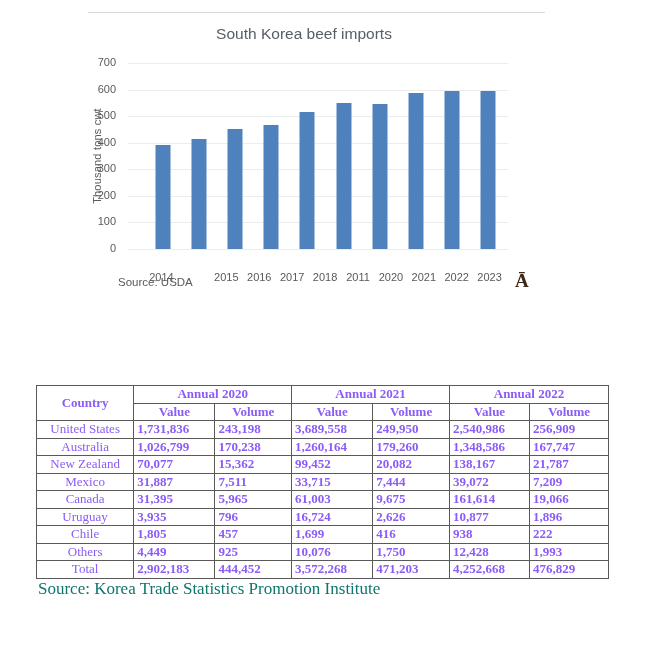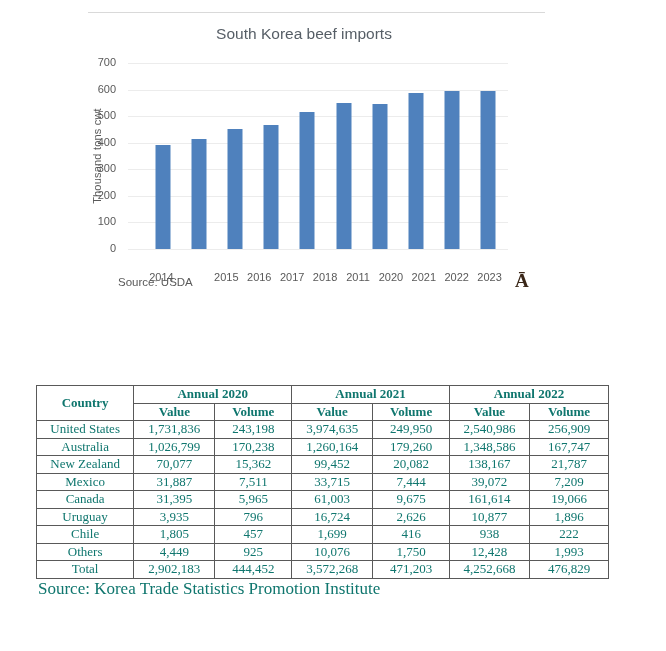--- a/index.html
+++ b/index.html
@@ -23,25 +23,25 @@
   .chart-source{position:absolute;left:118px;top:276px;font-size:11.5px;color:#595959;}
   .stray-glyph{position:absolute;left:515px;top:270px;font-size:19px;font-weight:bold;
                color:#3a2718;font-family:"Liberation Serif",serif;}
 
   
   .table-title{position:absolute;left:36px;top:350px;font-family:"Liberation Serif",serif;
                font-size:13.5px;color:#000;}
   .table-title b{font-weight:bold;}
   .table-wrap{position:absolute;left:36px;top:385px;width:573px;}
   table.data{width:100%;border-collapse:collapse;font-family:"Liberation Serif",serif;
-             font-size:13px;color:#0f766e;}
+             font-size:13px;color:#8b5cf6;}
   table.data th,table.data td{border:1px solid #595959;padding:1px 3px;line-height:1.12;}
   table.data th{font-weight:bold;text-align:center;}
   td.country{text-align:center;}
-  td.num{text-align:center;padding-right:8px;}
+  td.num{text-align:left;padding-right:8px;font-weight:bold;}
   .table-footer{position:absolute;left:38px;top:580px;font-family:"Liberation Serif",serif;
                 font-size:17px;color:#0f766e;line-height:18px;}
 </style>
 </head>
 <body>
 
 <div class="page">
 
   <div>
     <div class="top-rule"></div>
@@ -121,21 +121,21 @@
           <th>Volume</th>
           <th>Value</th>
           <th>Volume</th>
         </tr>
       </thead>
       <tbody>
           <tr>
             <td class="country">United States</td>
             <td class="num">1,731,836</td>
             <td class="num">243,198</td>
-            <td class="num">3,974,635</td>
+            <td class="num">3,689,558</td>
             <td class="num">249,950</td>
             <td class="num">2,540,986</td>
             <td class="num">256,909</td>
           </tr>
           <tr>
             <td class="country">Australia</td>
             <td class="num">1,026,799</td>
             <td class="num">170,238</td>
             <td class="num">1,260,164</td>
             <td class="num">179,260</td>

